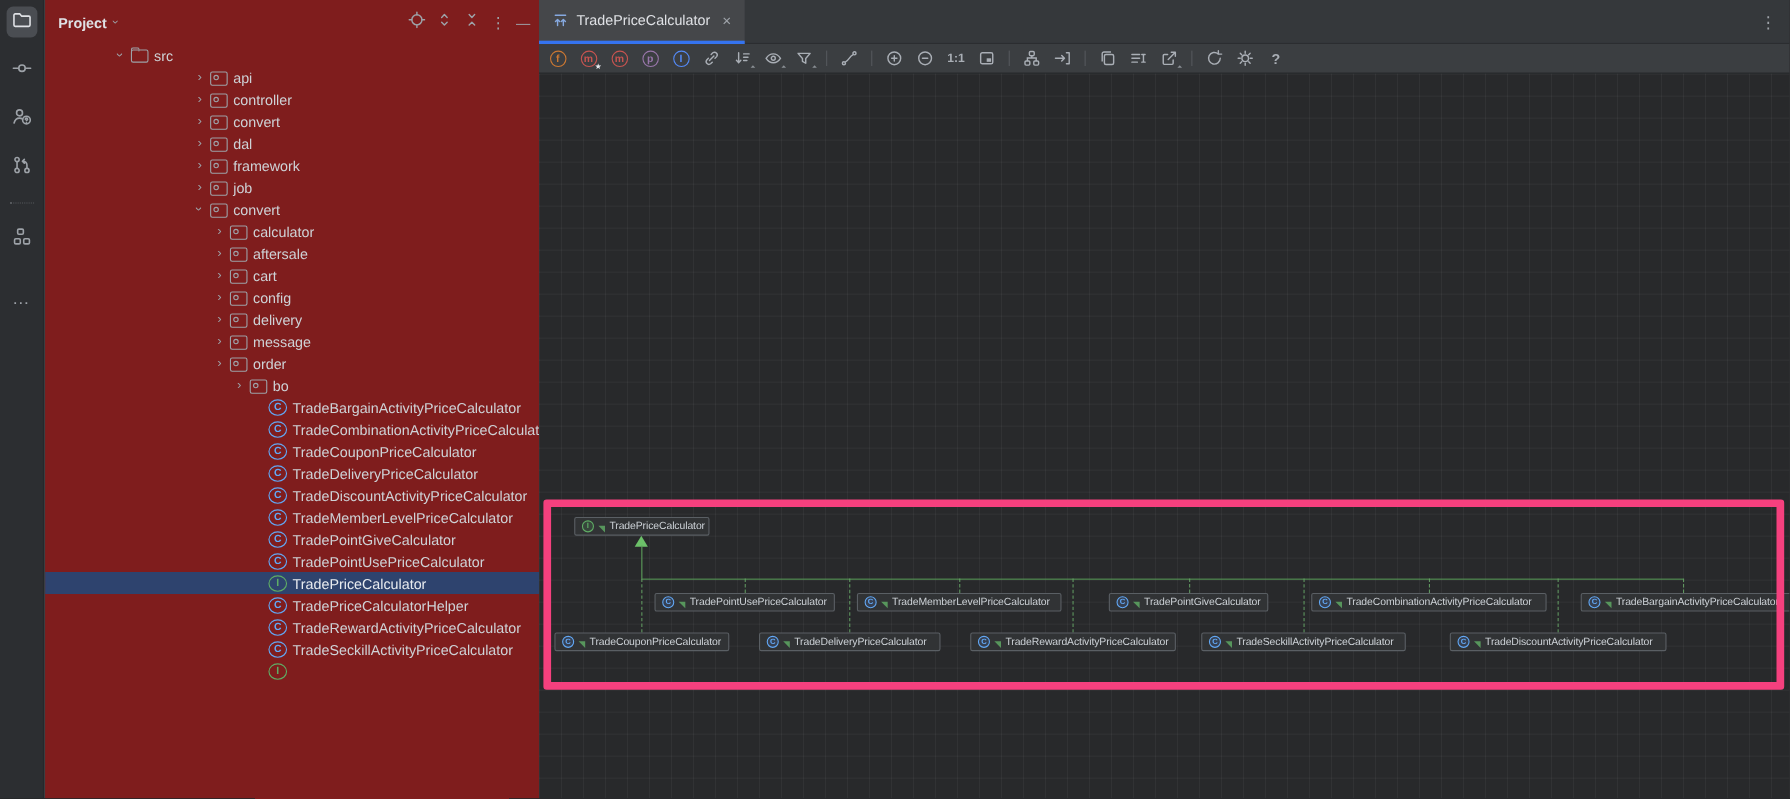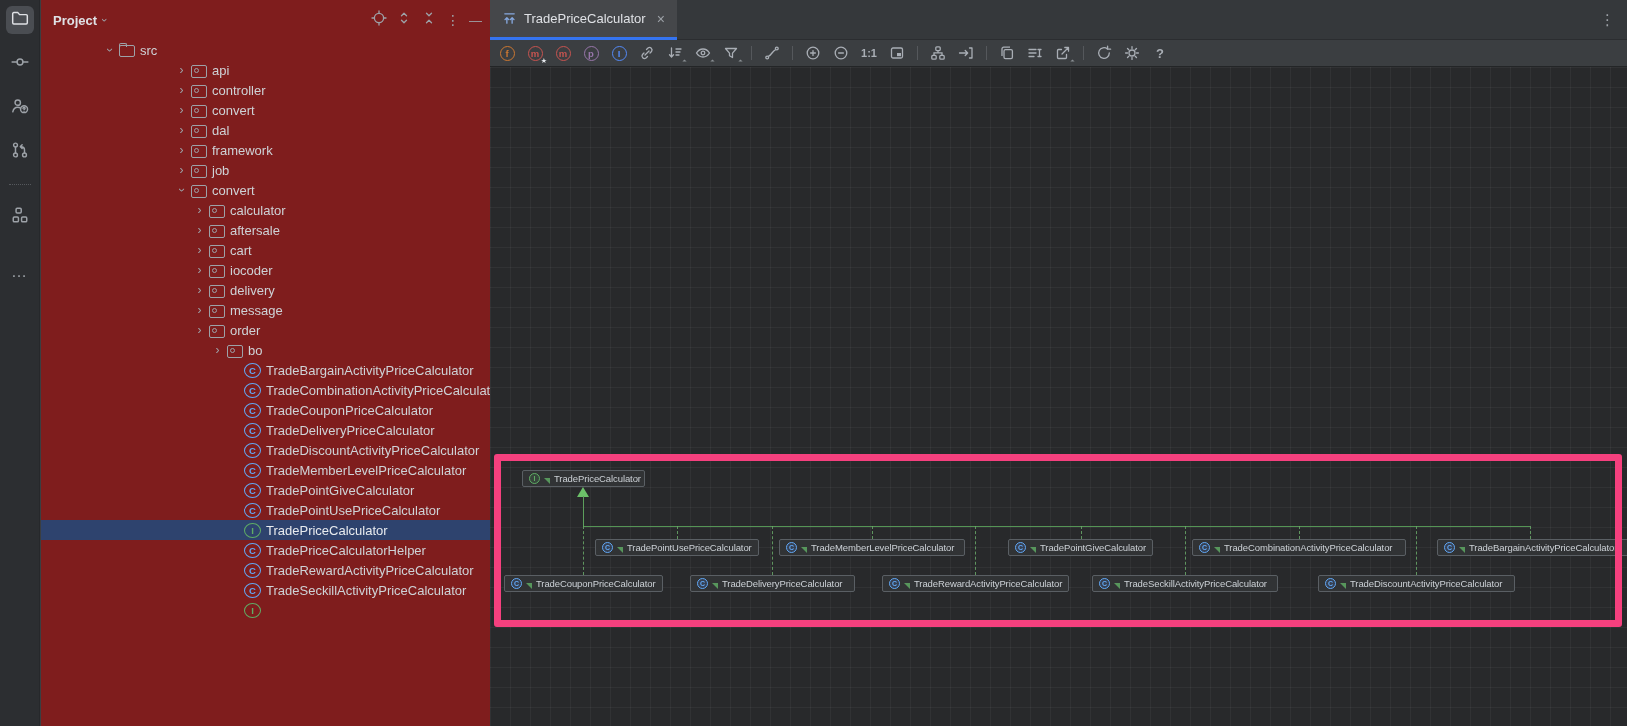--- a/index.html
+++ b/index.html
@@ -202,21 +202,21 @@
           <span>aftersale</span>
         </div>
       <div class="trow" style="--d:6">
           <span class="chev">›</span>
           <span class="ticon i-pkg"></span>
           <span>cart</span>
         </div>
       <div class="trow" style="--d:6">
           <span class="chev">›</span>
           <span class="ticon i-pkg"></span>
-          <span>iocoder</span>
+          <span>config</span>
         </div>
       <div class="trow" style="--d:6">
           <span class="chev">›</span>
           <span class="ticon i-pkg"></span>
           <span>delivery</span>
         </div>
       <div class="trow" style="--d:6">
           <span class="chev">›</span>
           <span class="ticon i-pkg"></span>
           <span>message</span>

